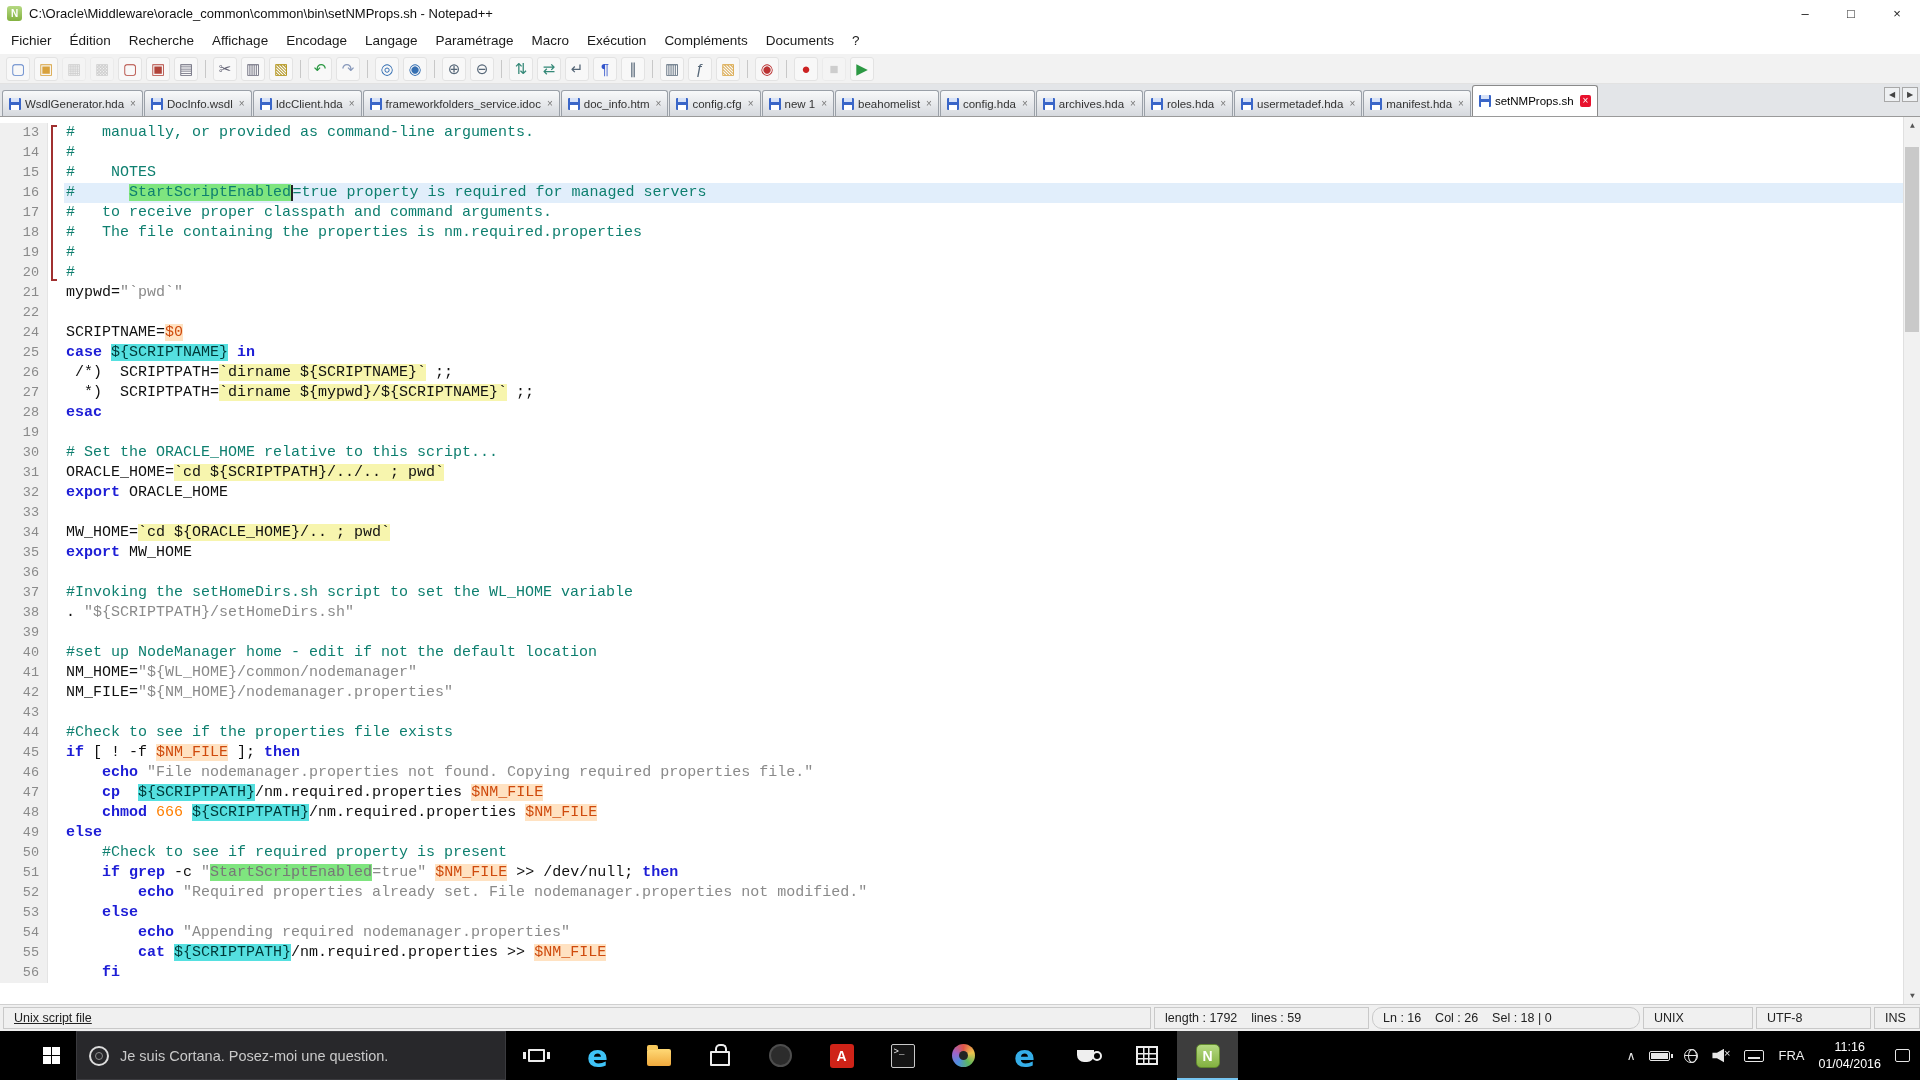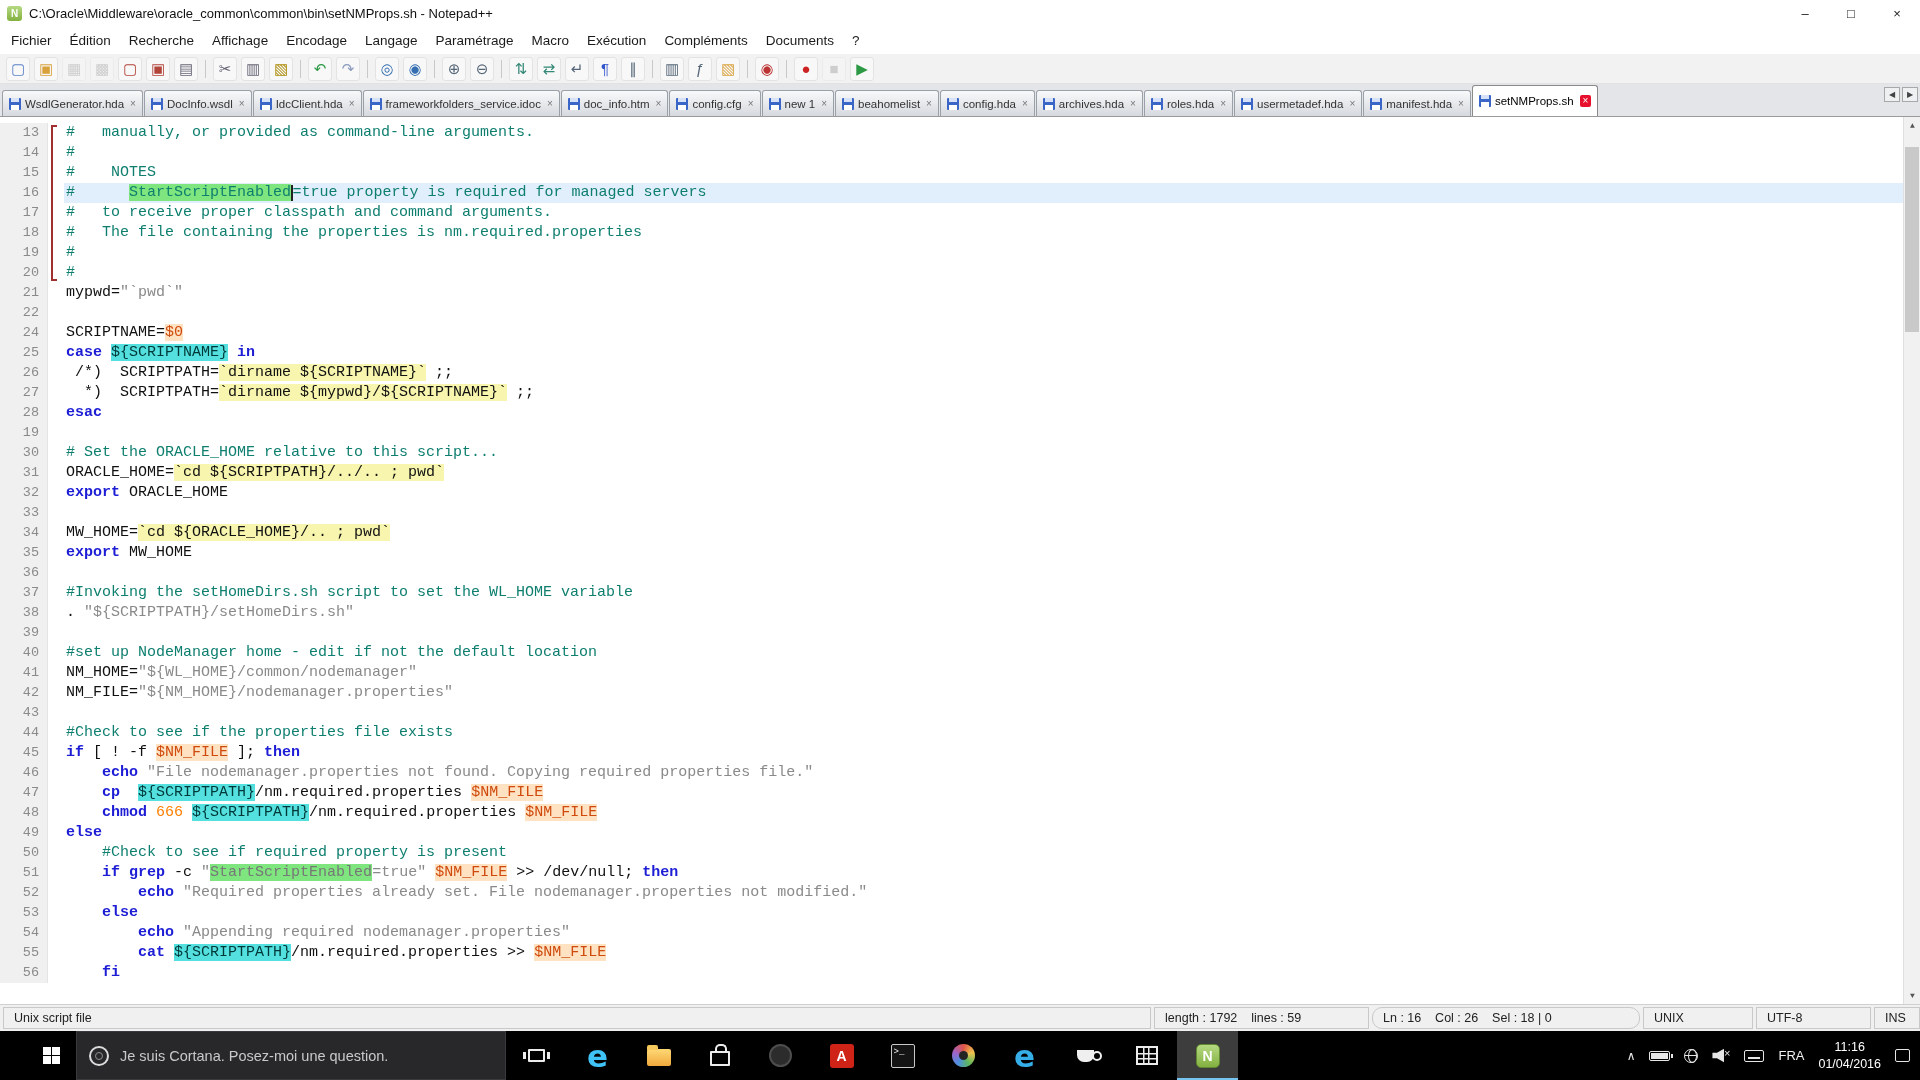--- a/index.html
+++ b/index.html
@@ -79,21 +79,21 @@
   .sb-btn { position:absolute; left:0; width:17px; height:17px; display:flex; align-items:center;
             justify-content:center; font-size:8px; color:#555; }
   .sb-btn.up { top:0; } .sb-btn.down { bottom:0; }
   .sb-thumb { position:absolute; left:1px; right:1px; top:30px; height:185px; background:#c9c9c9; }
 
   
   .status-bar { height:27px; background:#f0f0f0; border-top:1px solid #d0d0d0; display:flex;
                 align-items:stretch; font-size:12.5px; color:#222; flex:none; }
   .sb-sec { display:flex; align-items:center; padding:0 10px; border:1px solid #c9c9c9;
             margin:2px 0 2px 3px; white-space:pre; background:#f0f0f0; }
-  .sb-doctype { flex:1; }
+  .sb-doctype { flex:1;text-decoration:underline; }
   .sb-length { width:215px; } .sb-cursor { width:268px;border-radius:10px; }
   .sb-eol { width:110px; } .sb-enc { width:115px; } .sb-ins { width:46px; }
 
   
   .taskbar { height:49px; background:#000000; display:flex; align-items:stretch; color:#fff; flex:none;padding-left:26px; }
   .start { width:50px; display:flex; align-items:center; justify-content:center; }
   .winlogo { width:17px; height:17px; display:inline-block; background:
       linear-gradient(#fff,#fff) 0 0/8px 8px no-repeat,
       linear-gradient(#fff,#fff) 9px 0/8px 8px no-repeat,
       linear-gradient(#fff,#fff) 0 9px/8px 8px no-repeat,

